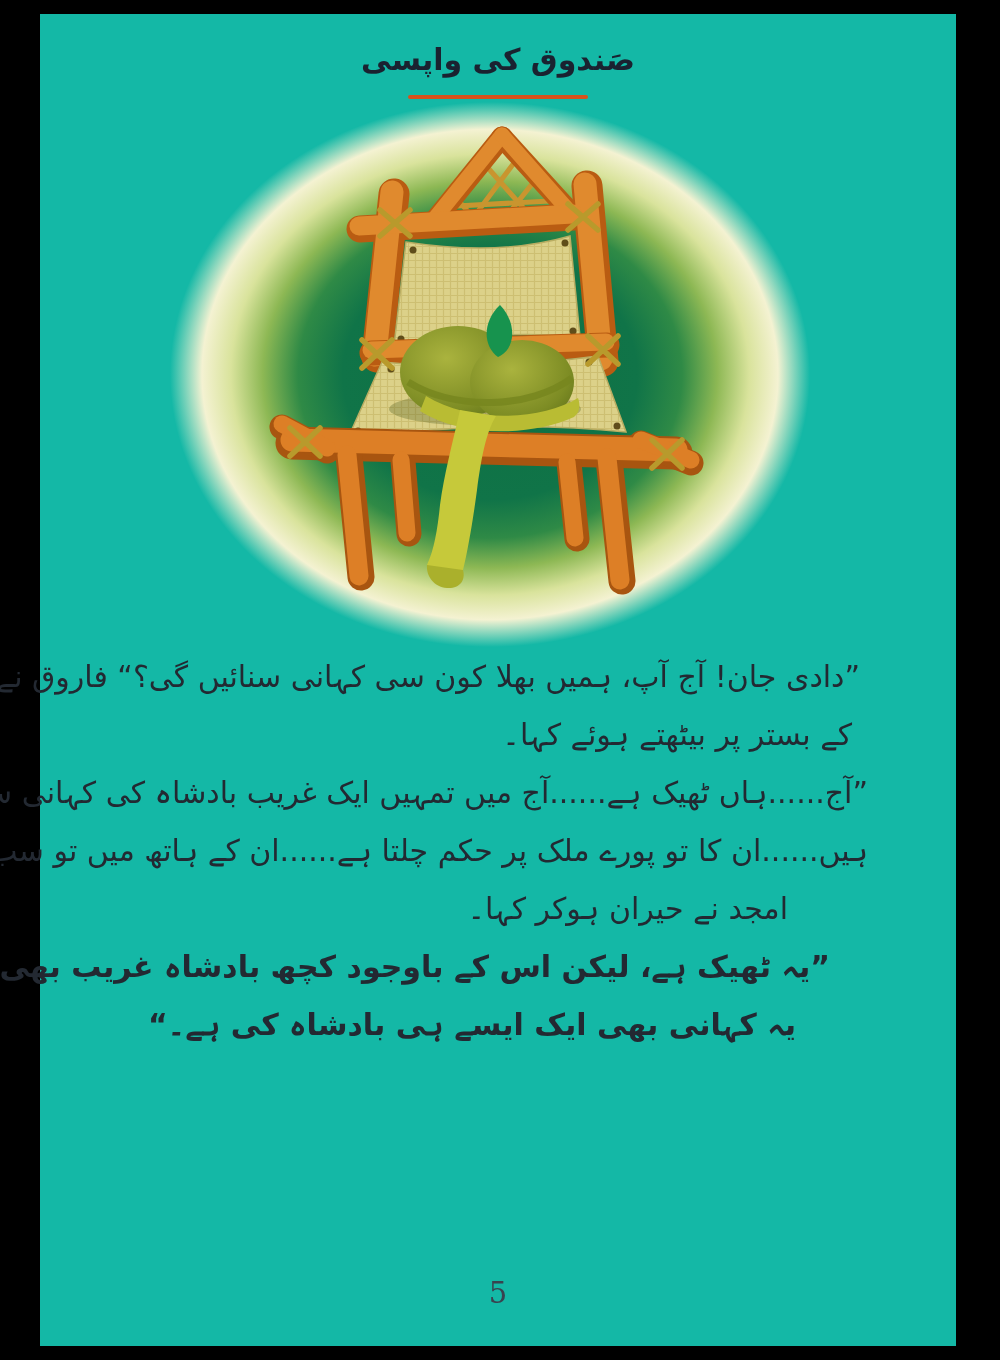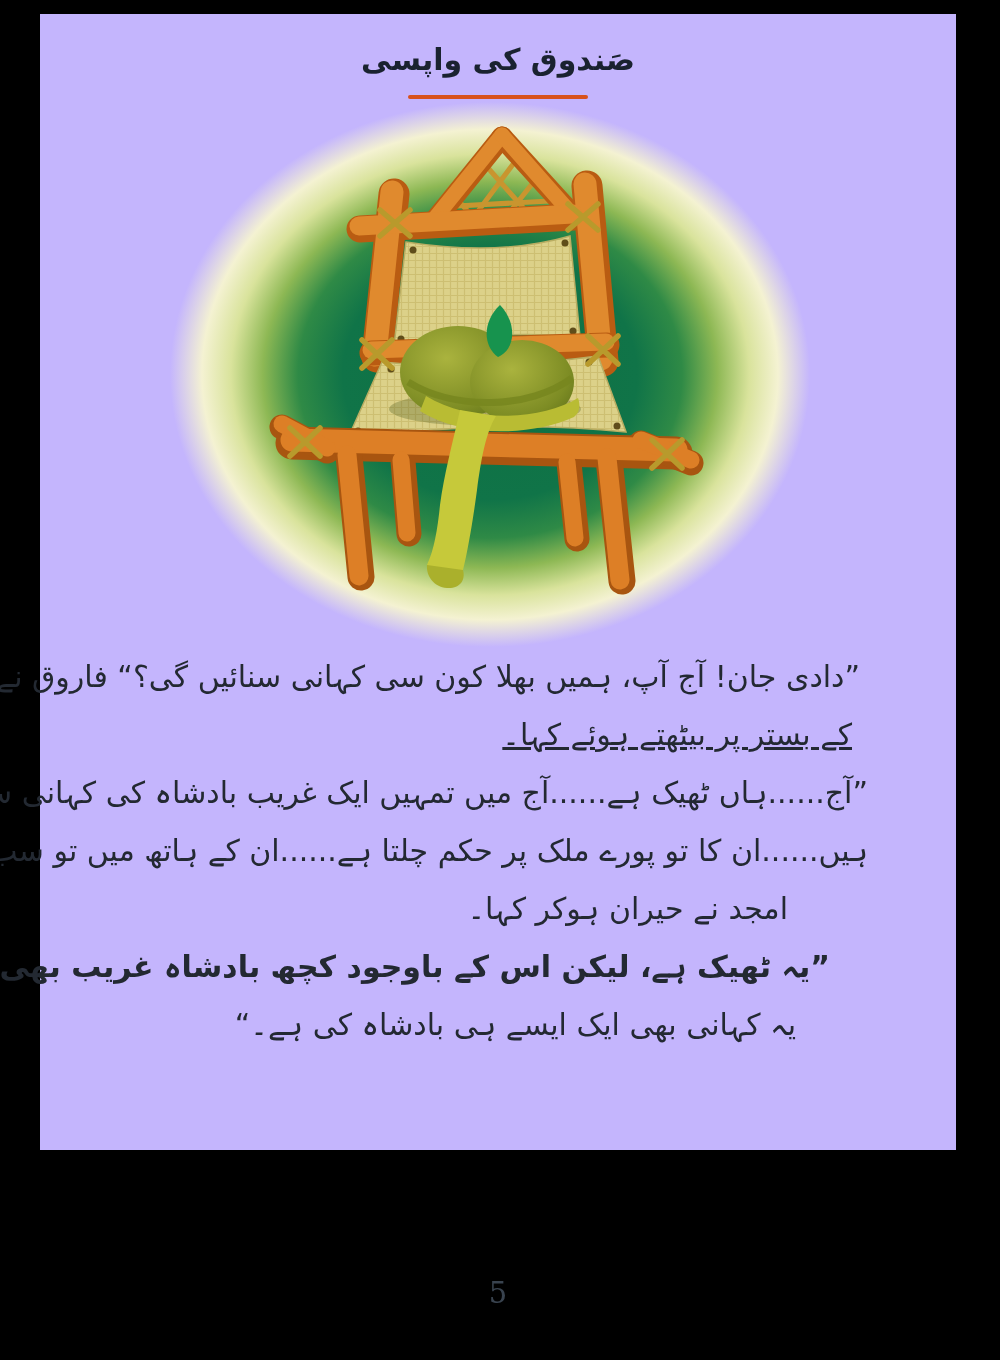--- a/index.html
+++ b/index.html
@@ -2,22 +2,22 @@
 <html lang="ur"><head>
 <meta charset="utf-8">
 <style>
   html,body{margin:0;padding:0;}
   body{
     width:1000px;height:1360px;position:relative;
     background:#000;overflow:hidden;
     font-family:"DejaVu Sans",sans-serif;
   }
   .page{
-    position:absolute;left:40px;top:14px;width:916px;height:1136px;
-    background:#c4b5fd;
+    position:absolute;left:40px;top:14px;width:916px;height:1332px;
+    background:#14b8a6;
   }
   
   .title{
     position:absolute;top:28px;left:0;right:0;
     text-align:center;direction:rtl;
     font-size:30px;font-weight:bold;color:#1a2230;
     letter-spacing:0.5px;
   }
   .title-underline{
     position:absolute;top:81px;left:50%;transform:translateX(-50%);
@@ -37,24 +37,24 @@
   
   .story{
     position:absolute;left:86px;right:88px;top:634px;
     direction:rtl;color:#232932;
   }
   .story-line{
     height:58px;line-height:58px;font-size:30px;
     text-align:right;white-space:nowrap;overflow:visible;
   }
   .off-a{padding-right:8px;}
-  .off-b{padding-right:16px;text-decoration:underline;}
+  .off-b{padding-right:16px;}
   .off-c{padding-right:80px;text-align:right;}
   .off-d{padding-right:38px;font-weight:bold;}
-  .off-e{padding-right:72px;}
+  .off-e{padding-right:72px;font-weight:bold;}
   
   .page-number{
     position:absolute;top:1262px;left:0;right:0;text-align:center;
     font-family:"DejaVu Serif",serif;font-size:29px;color:#39434f;
   }
 </style>
 </head>
 <body>
 
 <div class="page">

